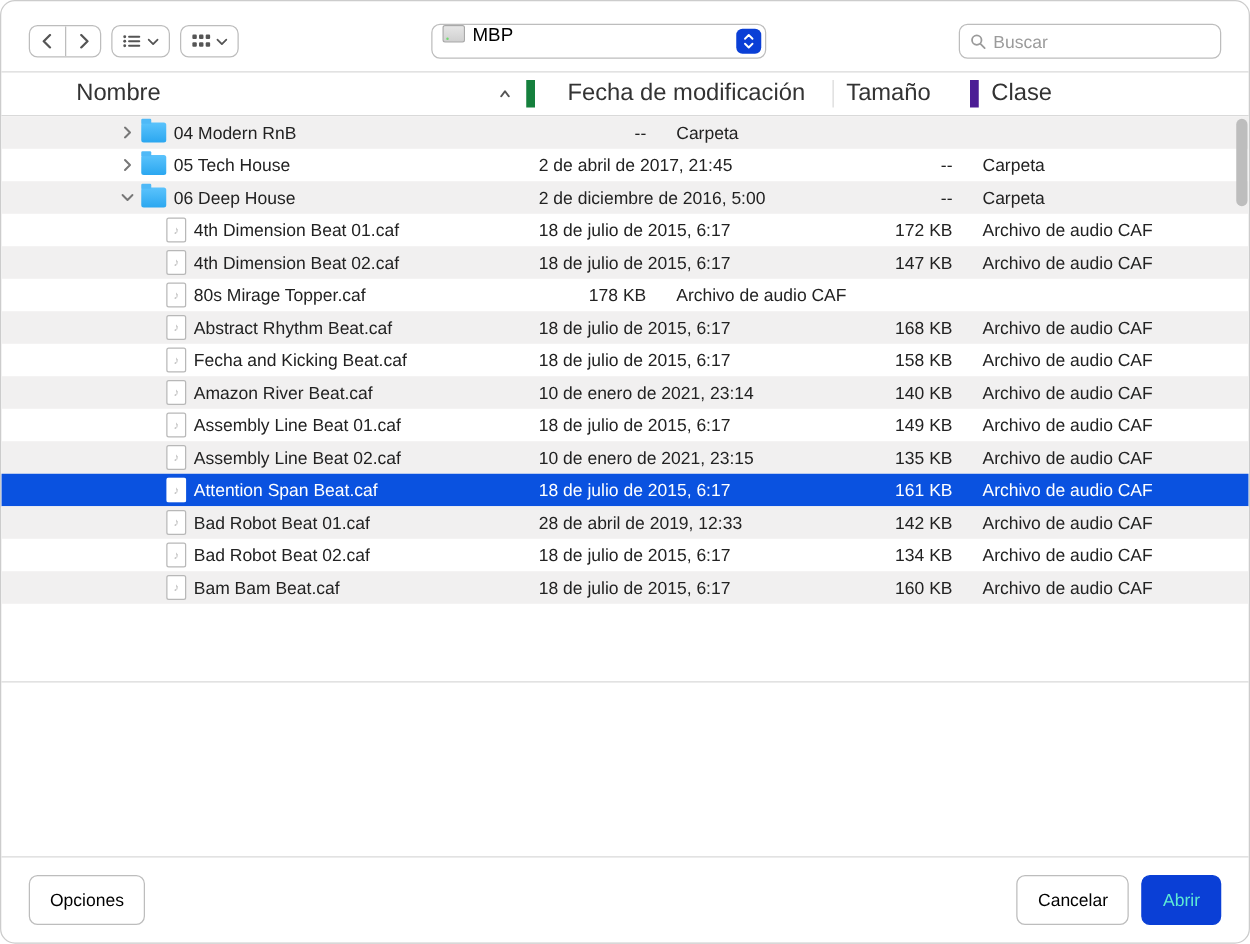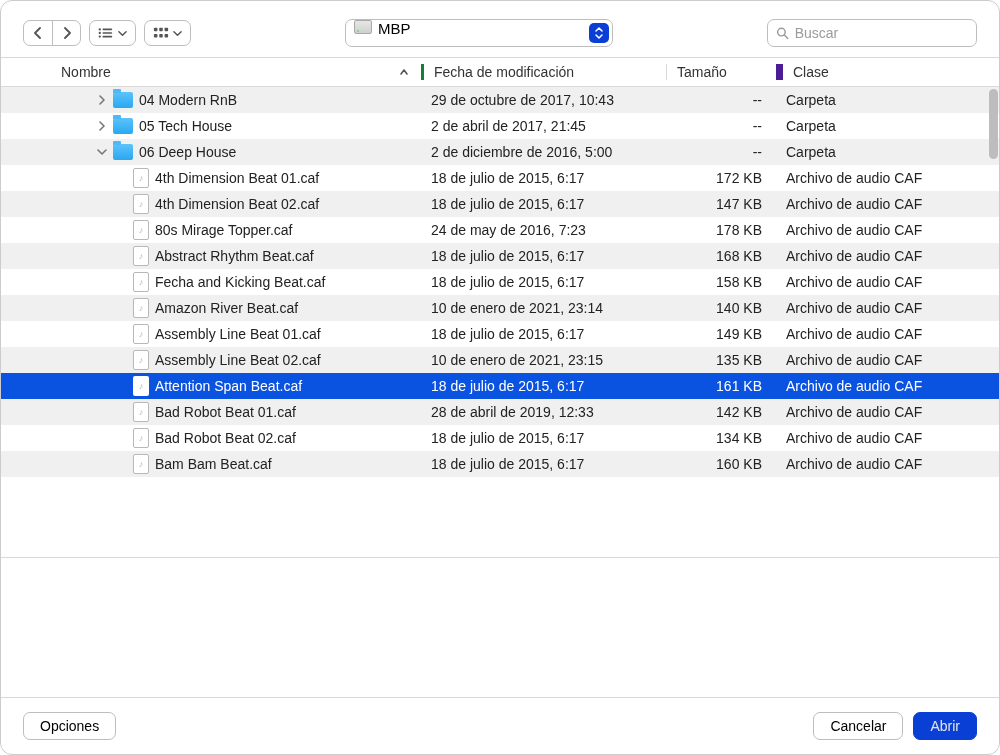--- a/index.html
+++ b/index.html
@@ -94,27 +94,27 @@
     .search input {
       border: none; outline: none; font-size: 14px;
       width: 100%; color: #0f172a;
     }
     .search input::placeholder { color: #9b9b9b; }
 
     .headers {
       display: flex;
       border-top: 1px solid #d9d9d9;
       border-bottom: 1px solid #d9d9d9;
-      font-size: 14px;
+      font-size: 19px;
       color: #333;
       padding: 6px 0;
       user-select: none;
     }
     .col-name { flex: 0 0 420px; padding-left: 60px; display:flex; align-items:center; gap:auto;}
-    .col-date { flex: 0 0 245px; border-left: 3px solid #15803d; padding-left: 10px; }
+    .col-date { flex: 0 0 245px; border-left: 7px solid #15803d; padding-left: 26px; }
     .col-size { flex: 0 0 110px; border-left: 1px solid #d9d9d9; padding-left: 10px; }
     .col-kind { flex: 1; border-left: 7px solid #4c1d95; padding-left: 10px; }
     .sort-arrow { margin-left: auto; margin-right: 12px; }
 
     .file-list {
       flex: 1;
       overflow-y: auto;
       position: relative;
     }
     .row {
@@ -161,32 +161,32 @@
     .indent-folder { padding-left: 96px; }
 
     .bottom-bar {
       border-top: 1px solid #d9d9d9;
       padding: 14px 22px;
       display: flex;
       align-items: center;
       gap: 10px;
     }
     .btn {
-      height: 28px;
+      height: 40px;
       border: 1px solid #bdbdbd;
       border-radius: 7px;
       background: #fff;
       padding: 0 16px;
       font-size: 14px;
       cursor: pointer;
       display: flex; align-items: center;
     }
     .btn.primary {
       background: #0a3fd6;
-      color: #e5e5e5;
+      color: #5eead4;
       border-color: #0a3fd6;
     }
     .scrollbar-fake {
       position: absolute;
       right: 1px; top: 2px;
       width: 9px; height: 70px;
       background: #bdbdbd;
       border-radius: 5px;
     }
     .midspace {
@@ -279,21 +279,20 @@
 <div class="row striped">
       <div class="c-name indent-folder">
         <div class="disclosure">
           <svg width="10" height="10" viewBox="0 0 10 10">
             <path d="M3 1 L7 5 L3 9" stroke="#777" stroke-width="1.6" fill="none" stroke-linecap="round" stroke-linejoin="round"></path>
           </svg>
         </div>
         <div class="folder-ico"></div>
         <span>04 Modern RnB</span>
       </div>
-      <div class="c-date">29 de octubre de 2017, 10:43</div>
       <div class="c-size">--</div>
       <div class="c-kind">Carpeta</div>
     </div>
     <div class="row">
       <div class="c-name indent-folder">
         <div class="disclosure">
           <svg width="10" height="10" viewBox="0 0 10 10">
             <path d="M3 1 L7 5 L3 9" stroke="#777" stroke-width="1.6" fill="none" stroke-linecap="round" stroke-linejoin="round"></path>
           </svg>
         </div>
@@ -340,21 +339,20 @@
       <div class="c-size">147 KB</div>
       <div class="c-kind">Archivo de audio CAF</div>
     </div>
     <div class="row">
       <div class="c-name indent-1">
         <div class="file-ico">
           <span class="note">♪</span>
         </div>
         <span>80s Mirage Topper.caf</span>
       </div>
-      <div class="c-date">24 de may de 2016, 7:23</div>
       <div class="c-size">178 KB</div>
       <div class="c-kind">Archivo de audio CAF</div>
     </div>
     <div class="row striped">
       <div class="c-name indent-1">
         <div class="file-ico">
           <span class="note">♪</span>
         </div>
         <span>Abstract Rhythm Beat.caf</span>
       </div>

